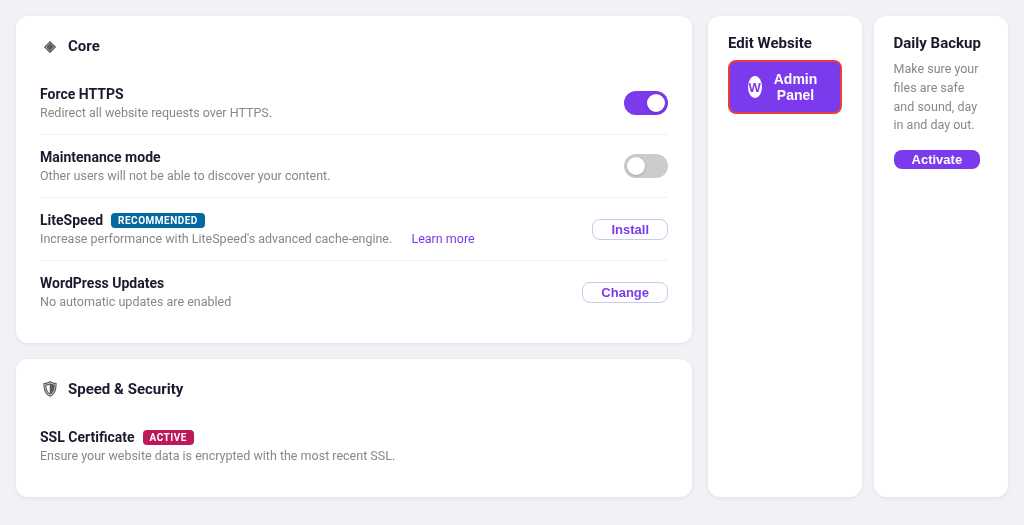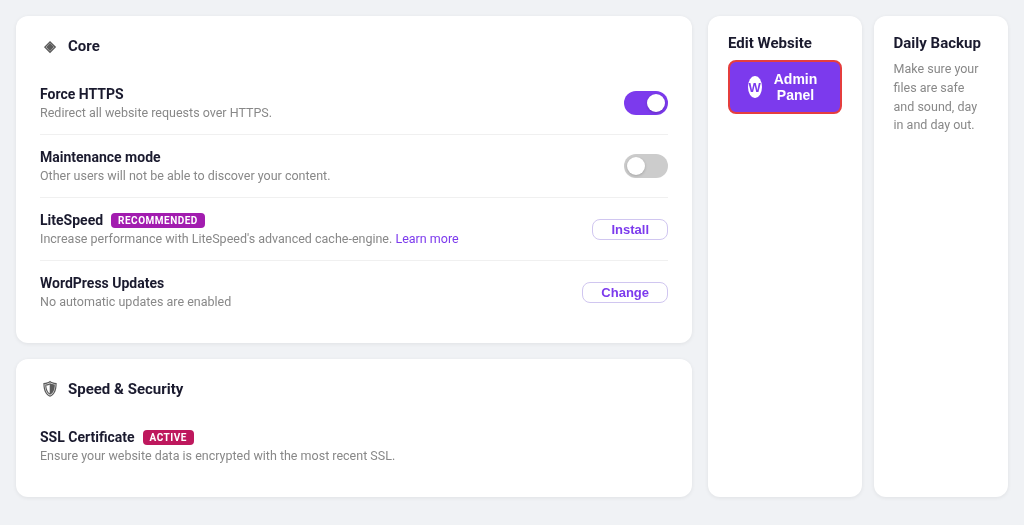--- a/index.html
+++ b/index.html
@@ -71,20 +71,21 @@
       gap: 8px;
     }
     .setting-desc {
       font-size: 12.5px;
       color: #888;
       margin-top: 3px;
     }
     .setting-desc a {
       color: #7c3aed;
       text-decoration: none;
+      margin-left: 16px;
     }
     
     .toggle {
       position: relative;
       width: 44px;
       height: 24px;
       flex-shrink: 0;
     }
     .toggle-track {
       position: absolute;
@@ -107,21 +108,21 @@
     .toggle-track.off .toggle-thumb { left: 3px; }
     
     .badge {
       font-size: 10px;
       font-weight: 700;
       padding: 2px 7px;
       border-radius: 4px;
       text-transform: uppercase;
       letter-spacing: 0.5px;
     }
-    .badge-recommended { background: #a21caf; color: #fff; }
+    .badge-recommended { background: #0369a1; color: #fff; }
     .badge-active { background: #be185d; color: #fff; }
     
     .btn {
       border-radius: 8px;
       font-weight: 600;
       font-size: 13px;
       cursor: pointer;
       padding: 2px 18px;
       border: none;
     }
@@ -272,16 +273,17 @@
       <button class="wp-admin-btn">
         <div class="wp-logo">W</div>
         <span>Admin Panel</span>
       </button>
     </div>
 
 
     <div class="side-card">
       <div class="side-card-title">Daily Backup</div>
       <div class="side-card-desc">Make sure your files are safe and sound, day in and day out.</div>
+      <button class="btn btn-primary">Activate</button>
     </div>
 
   </div>
 </div>
 
 </body></html>

